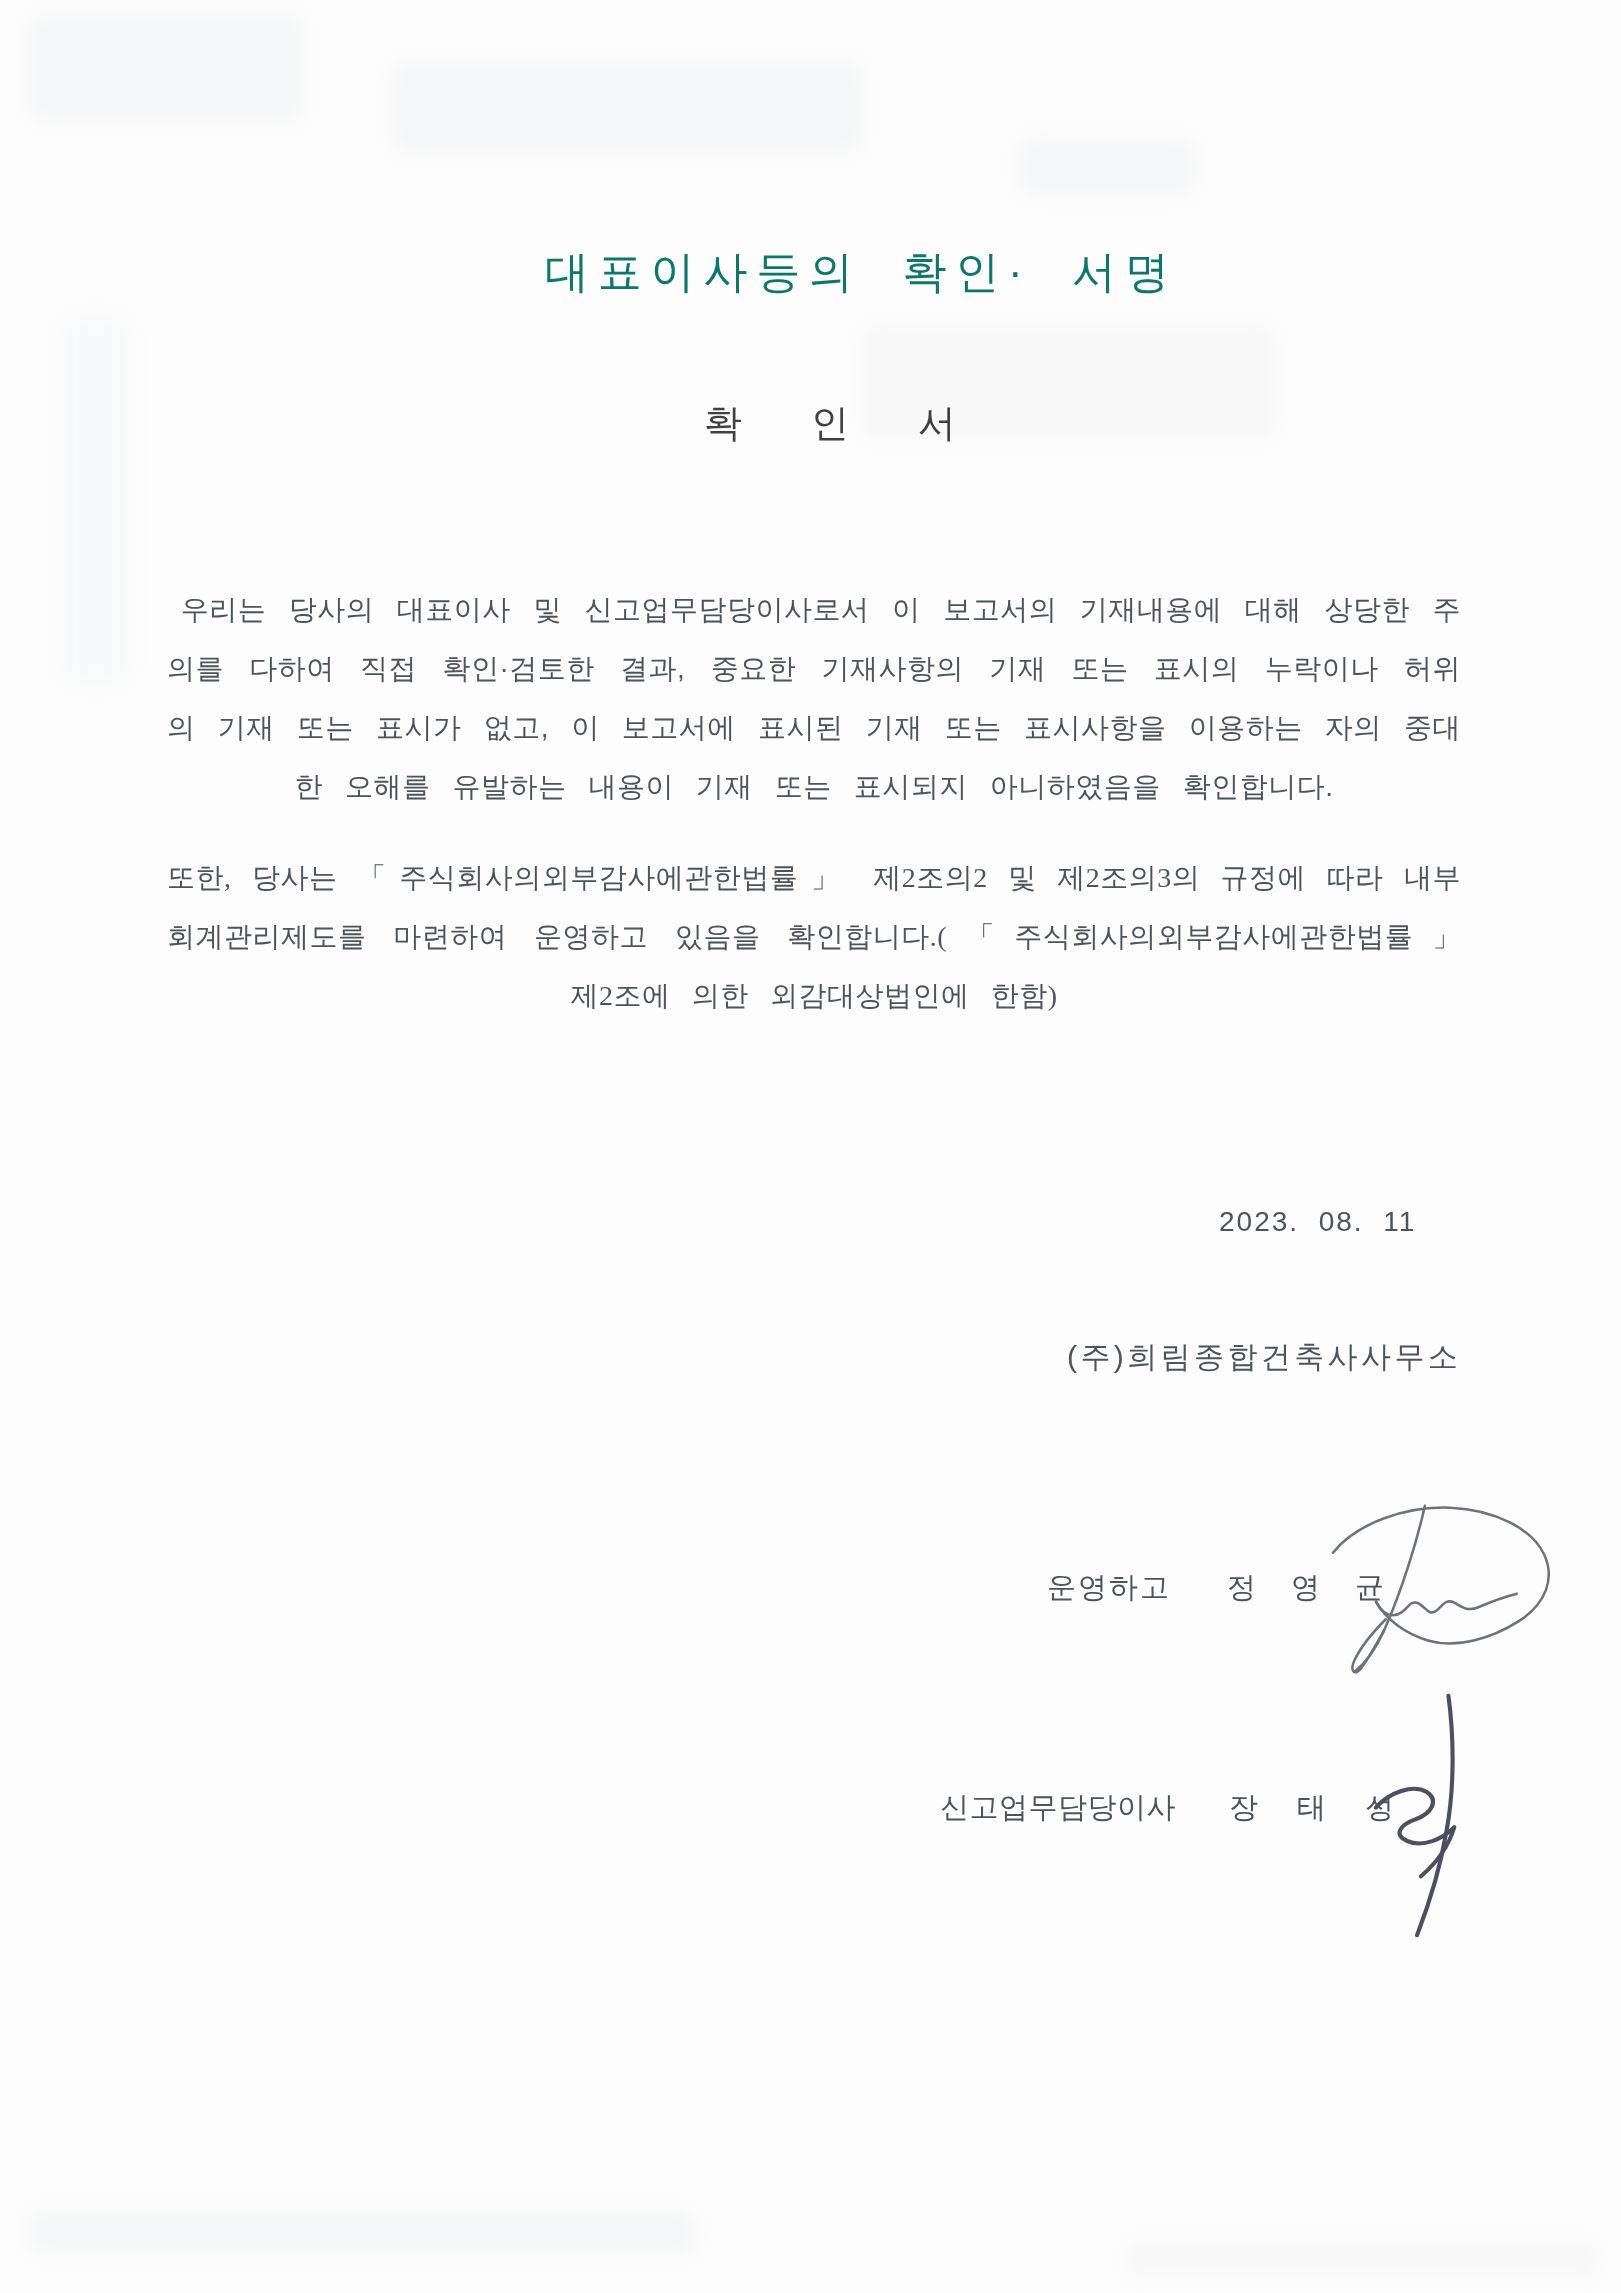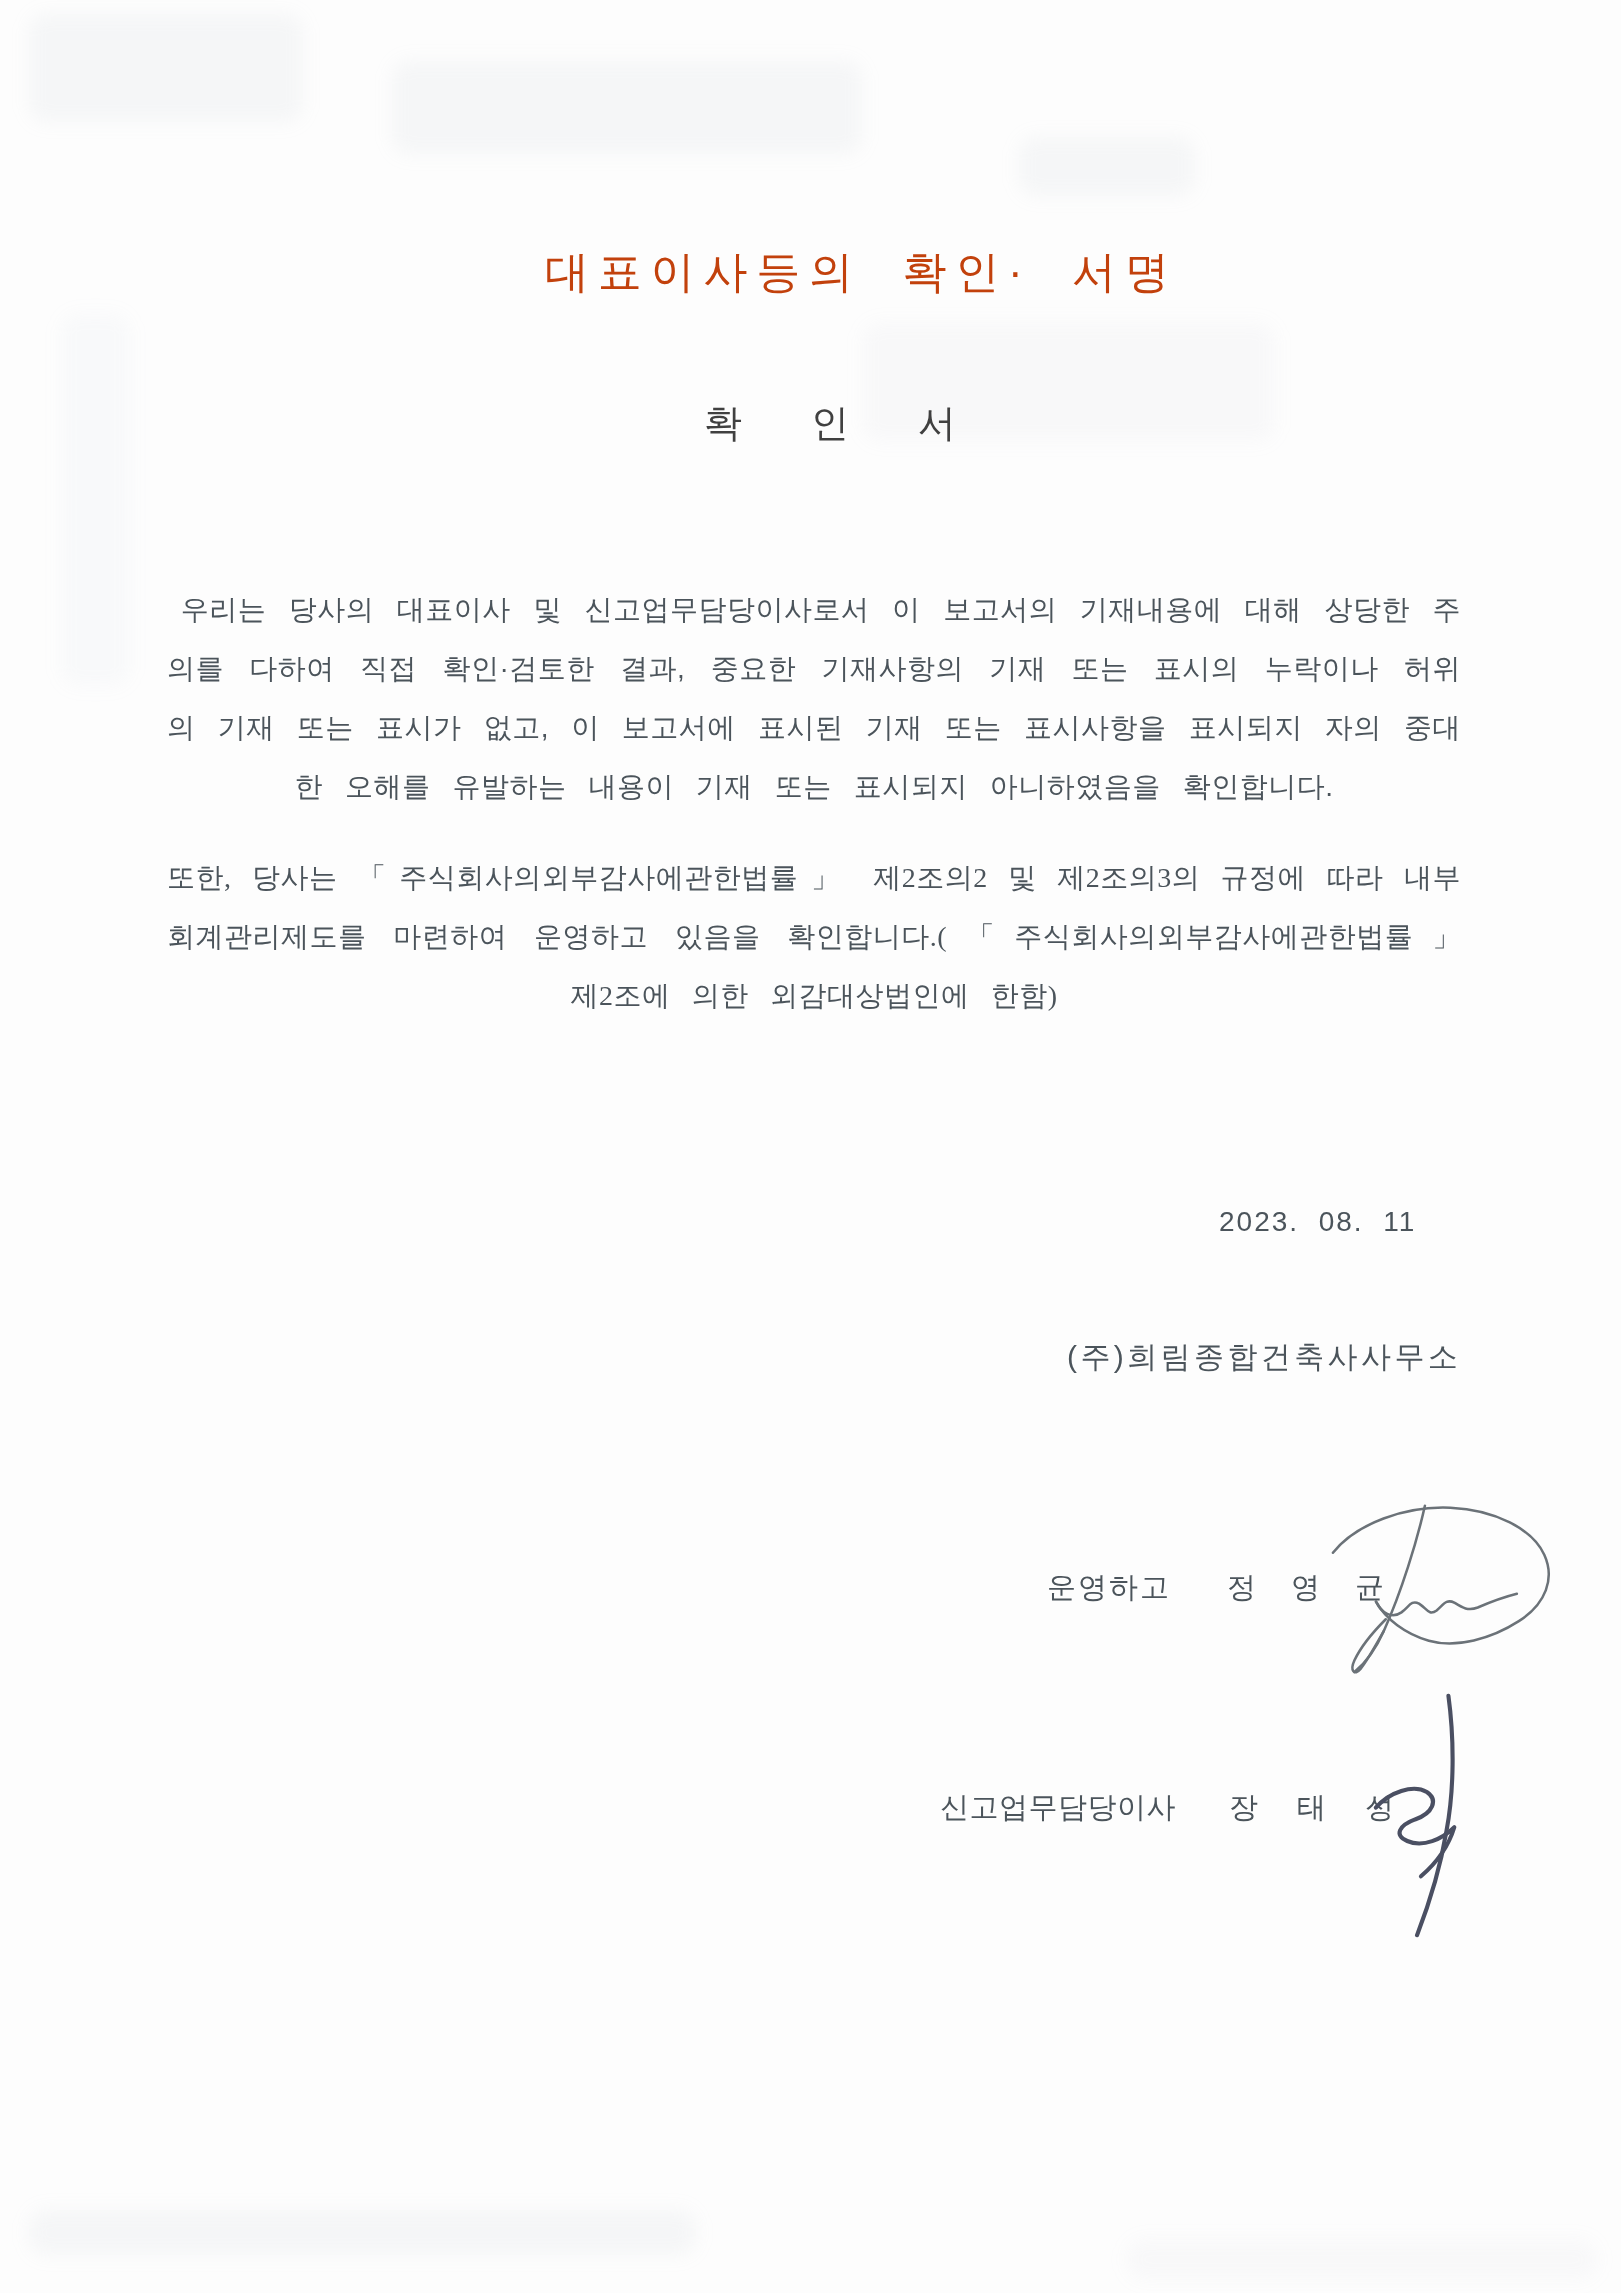--- a/index.html
+++ b/index.html
@@ -11,21 +11,21 @@
     overflow:hidden;
     font-family:"Liberation Sans","DejaVu Sans",sans-serif;
     color:#4b545b;
   }
   .abs{position:absolute;}
   .doc-title{
     top:243px;left:545px;
     font-size:44px;
     letter-spacing:8.8px;
     word-spacing:19.6px;
-    color:#c2410c;
+    color:#0f766e;
     white-space:nowrap;
   }
   .doc-subtitle{
     top:398px;left:704px;
     font-size:38px;
     letter-spacing:69px;
     color:#404040;
     white-space:nowrap;
   }
   .para{
@@ -81,21 +81,21 @@
   <div class="blob" style="top:2210px;left:29px;width:667px;height:45px;"></div>
   <div class="blob" style="top:2240px;left:1127px;width:470px;height:39px;background:rgba(178,190,198,0.07);"></div>
 
   <div class="abs doc-title">대표이사등의 확인· 서명</div>
 
   <div class="abs doc-subtitle">확인서</div>
 
   <div class="abs para" style="top:580px;">
     <div class="line just indent">우리는 당사의 대표이사 및 신고업무담당이사로서 이 보고서의 기재내용에 대해 상당한 주</div>
     <div class="line just">의를 다하여 직접 확인·검토한 결과, 중요한 기재사항의 기재 또는 표시의 누락이나 허위</div>
-    <div class="line just">의 기재 또는 표시가 없고, 이 보고서에 표시된 기재 또는 표시사항을 표시되지 자의 중대</div>
+    <div class="line just">의 기재 또는 표시가 없고, 이 보고서에 표시된 기재 또는 표시사항을 이용하는 자의 중대</div>
     <div class="line last">한 오해를 유발하는 내용이 기재 또는 표시되지 아니하였음을 확인합니다.</div>
   </div>
 
   <div class="abs para" style="top:848px;font-family:Liberation Serif, serif;">
     <div class="line just">또한, 당사는 「주식회사의외부감사에관한법률」 제2조의2 및 제2조의3의 규정에 따라 내부</div>
     <div class="line just">회계관리제도를 마련하여 운영하고 있음을 확인합니다.(「주식회사의외부감사에관한법률」</div>
     <div class="line last">제2조에 의한 외감대상법인에 한함)</div>
   </div>
 
   <div class="abs doc-date">2023. 08. 11</div>

